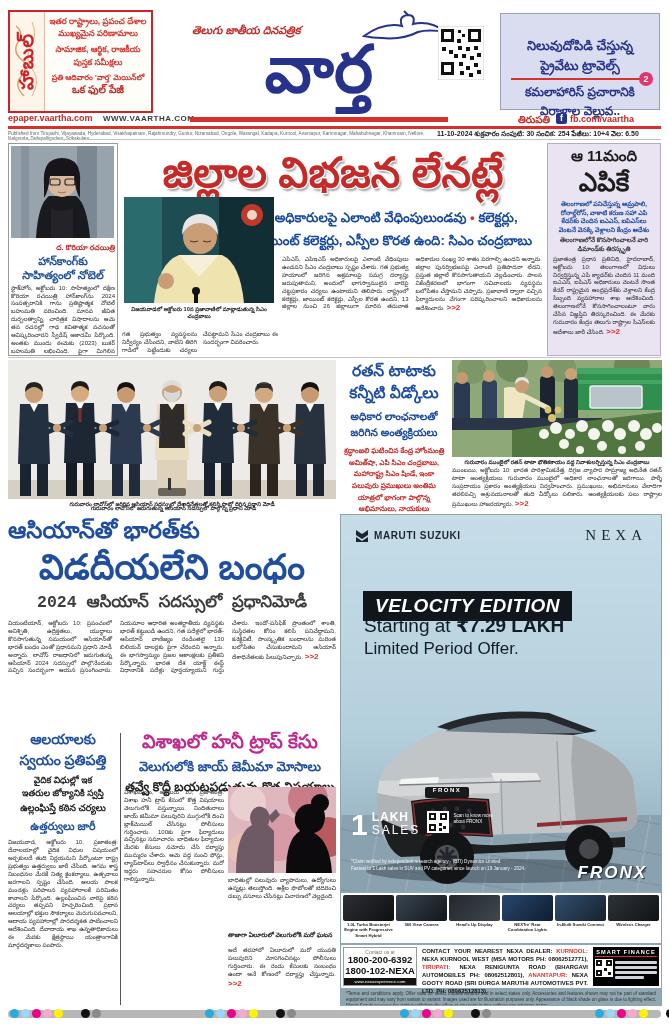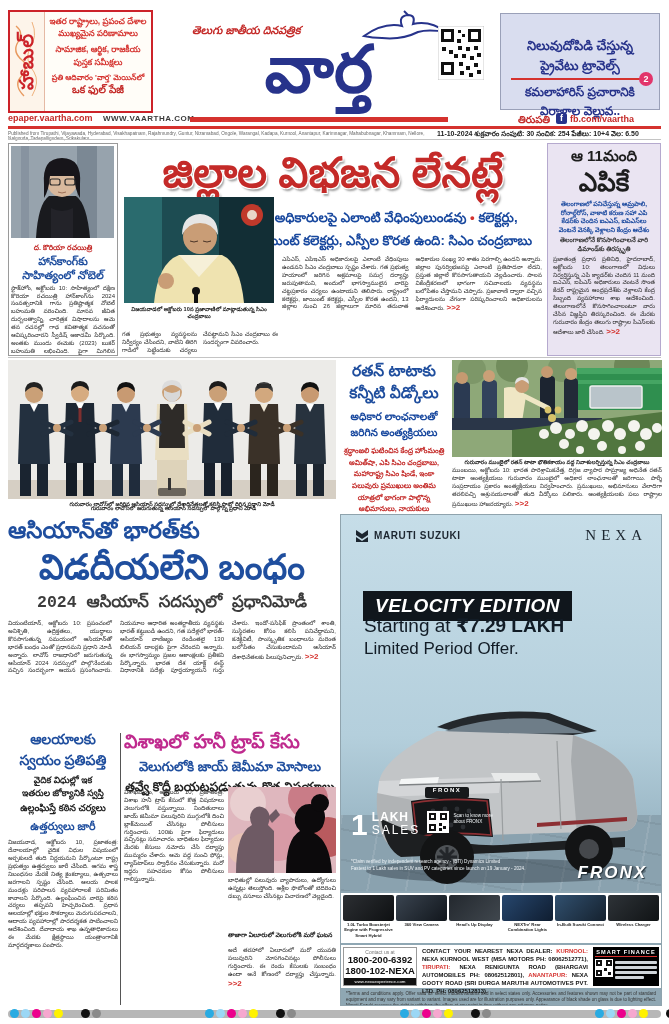--- a/index.html
+++ b/index.html
@@ -38,21 +38,21 @@
   .fb-badge{width:11px;height:11px;background:#27338b;color:#fff;border-radius:2px;font-size:9px;font-weight:bold;
             text-align:center;line-height:11px;}
   .fb-txt{font-size:9px;font-weight:bold;color:#c42a28;}
   .top-rule{left:8px;top:126px;width:653px;height:3px;background:#d5322e;}
   .publine{left:8px;top:131px;width:425px;font-size:4.7px;color:#666;}
   .dateline{left:437px;top:130px;font-size:7px;font-weight:bold;color:#222;}
   .mast-div{left:8px;top:139px;width:653px;height:1px;background:#c4c4c4;}
 
   
   .nobel{left:8px;top:143px;width:110px;height:213px;border:1px solid #9a9a9a;box-sizing:border-box;padding:2px;overflow:hidden;}
-  .nobel-kicker{font-size:7.4px;font-weight:bold;color:#c42a28;text-align:center;margin-top:1px;}
+  .nobel-kicker{font-size:7.4px;font-weight:bold;color:#c42a28;text-align:right;margin-top:1px;}
   .nobel-head{font-size:11px;font-weight:bold;color:#1f4e9e;text-align:center;line-height:1.3;}
   .lead-head{left:122px;top:146px;width:422px;text-align:center;font-size:42px;font-weight:900;color:#c42a28;line-height:1.3;
      text-shadow:-1px -1px 0 #fff,1px -1px 0 #fff,-1px 1px 0 #fff,1px 1px 0 #fff,2px 3px 2px rgba(60,60,60,.45);}
   .lead-sub{left:240px;top:206px;width:304px;text-align:center;font-size:13.2px;font-weight:bold;color:#17479e;line-height:1.75;}
   .bullet{color:#d5322e;}
   .cbn-photo{left:124px;top:197px;}
   .cbn-cap{left:120px;top:306px;width:158px;}
   .lead-body-a{left:282px;top:256px;width:260px;height:98px;column-count:2;column-gap:7px;}
   .lead-body-b{left:122px;top:331px;width:156px;height:24px;column-count:2;column-gap:6px;}
   .apike{left:547px;top:143px;width:114px;height:213px;background:#eae4f2;border:1px solid #b5a9ce;box-sizing:border-box;
@@ -82,21 +82,21 @@
   .asean-sub{left:8px;top:593px;width:328px;text-align:center;font-size:16.5px;font-weight:bold;color:#3c3c3c;font-family:Liberation Mono, monospace;}
   .asean-body{left:8px;top:620px;width:328px;height:103px;column-count:3;column-gap:8px;}
   .temples{left:8px;top:729px;width:110px;text-align:center;}
   .tmp-h{font-size:14px;font-weight:900;color:#1f4e9e;line-height:1.5;}
   .tmp-s1{font-size:9px;font-weight:bold;color:#222;line-height:1.4;margin-top:3px;}
   .tmp-s3{font-size:9.5px;font-weight:bold;color:#222;margin-top:3px;}
   .tmp-s4{font-size:11px;font-weight:bold;color:#1f4e9e;margin-top:4px;}
   .tmp-body{text-align:justify;margin-top:4px;height:178px;}
   .vrule1{left:120px;top:733px;width:1px;height:272px;background:#555;}
   .ht{left:124px;top:731px;width:212px;}
-  .ht-head{font-size:19px;font-weight:900;color:#bf2a8e;}
+  .ht-head{font-size:19px;font-weight:900;color:#bf2a8e;text-align:center;}
   .ht-sub1{font-size:13px;font-weight:bold;color:#1f4e9e;text-align:center;margin-top:2px;}
   .ht-sub2{font-size:12.5px;font-weight:bold;color:#222;text-align:center;margin-top:3px;}
   .ht-col1{left:124px;top:789px;width:100px;height:216px;}
   .ht-img{left:228px;top:787px;}
   .ht-col2a{left:228px;top:877px;width:108px;height:54px;}
   .ht-bold{left:228px;top:931px;width:108px;font-size:6.2px;font-weight:bold;color:#111;line-height:1.3;}
   .ht-col2b{left:228px;top:947px;width:108px;height:58px;}
 
   
   .nexa{left:340px;top:514px;width:322px;height:492px;background:linear-gradient(180deg,#c6dde8 0%,#b4cfdc 45%,#9db9c7 62%,#8fa7b3 62%);

